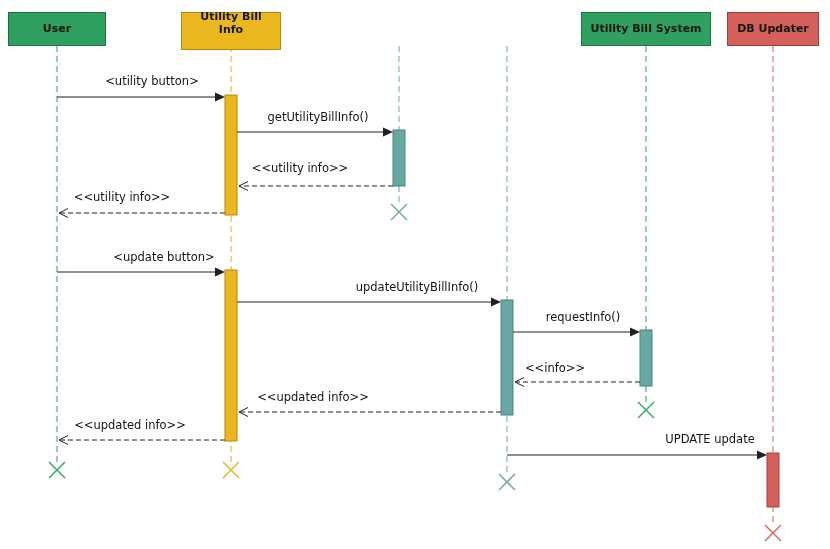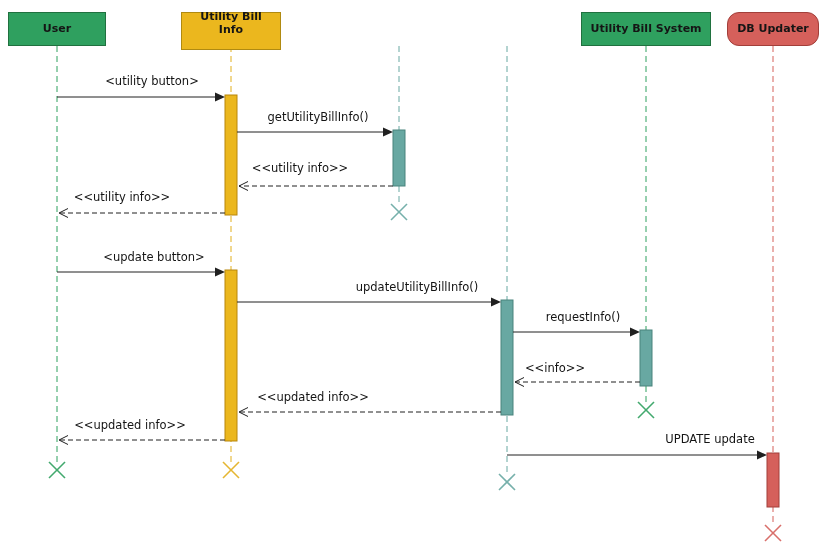--- a/index.html
+++ b/index.html
@@ -142,29 +142,29 @@
 
   <div class="pbox green" style="left:8px;top:12px;width:98px;height:34px;">
     <span>User</span>
   </div>
   <div class="pbox gold" style="left:181px;top:12px;width:100px;height:38px;align-items:flex-end;">
     <span>Utility Bill Info</span>
   </div>
   <div class="pbox green nowrap" style="left:581px;top:12px;width:130px;height:34px;">
     <span>Utility Bill System</span>
   </div>
-  <div class="pbox red nowrap" style="left:727px;top:12px;width:92px;height:34px;border-radius:12px;">
+  <div class="pbox red nowrap" style="left:727px;top:12px;width:92px;height:34px;">
     <span>DB Updater</span>
   </div>
 
   <div class="msg" style="left:152px;top:74px;">&lt;utility button&gt;</div>
   <div class="msg" style="left:318px;top:110px;">getUtilityBillInfo()</div>
   <div class="msg" style="left:300px;top:161px;">&lt;&lt;utility info&gt;&gt;</div>
   <div class="msg" style="left:122px;top:190px;">&lt;&lt;utility info&gt;&gt;</div>
-  <div class="msg" style="left:154px;top:250px;">&lt;update button&gt;</div>
+  <div class="msg" style="left:164px;top:250px;">&lt;update button&gt;</div>
   <div class="msg" style="left:417px;top:280px;">updateUtilityBillInfo()</div>
   <div class="msg" style="left:583px;top:310px;">requestInfo()</div>
   <div class="msg" style="left:555px;top:361px;">&lt;&lt;info&gt;&gt;</div>
   <div class="msg" style="left:313px;top:390px;">&lt;&lt;updated info&gt;&gt;</div>
   <div class="msg" style="left:130px;top:418px;">&lt;&lt;updated info&gt;&gt;</div>
   <div class="msg" style="left:710px;top:432px;">UPDATE update</div>
 
 </div>
 
 </body></html>

